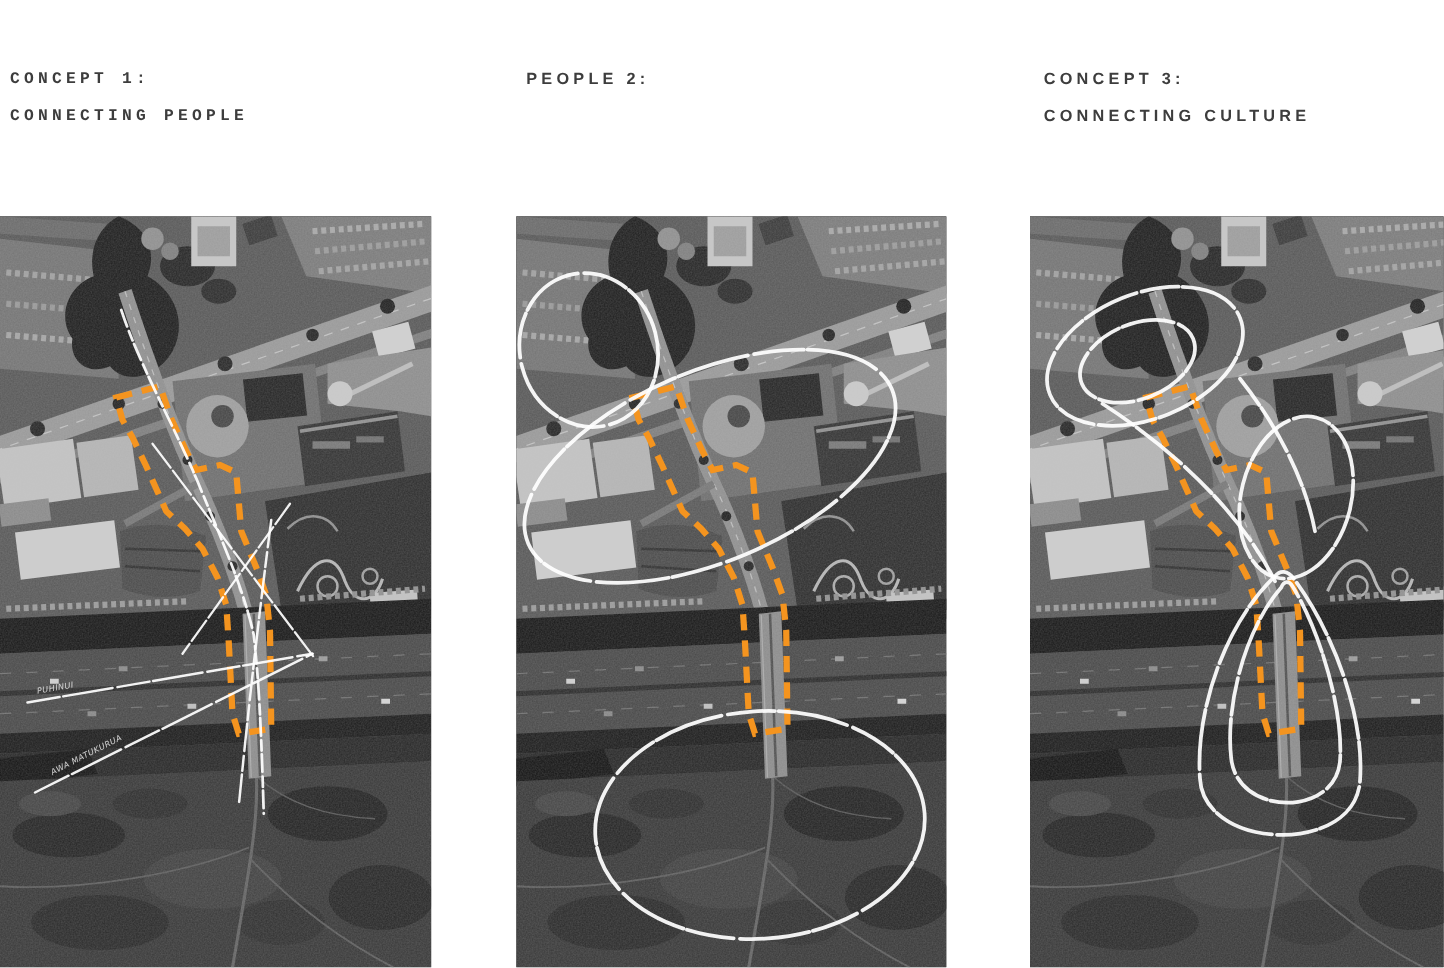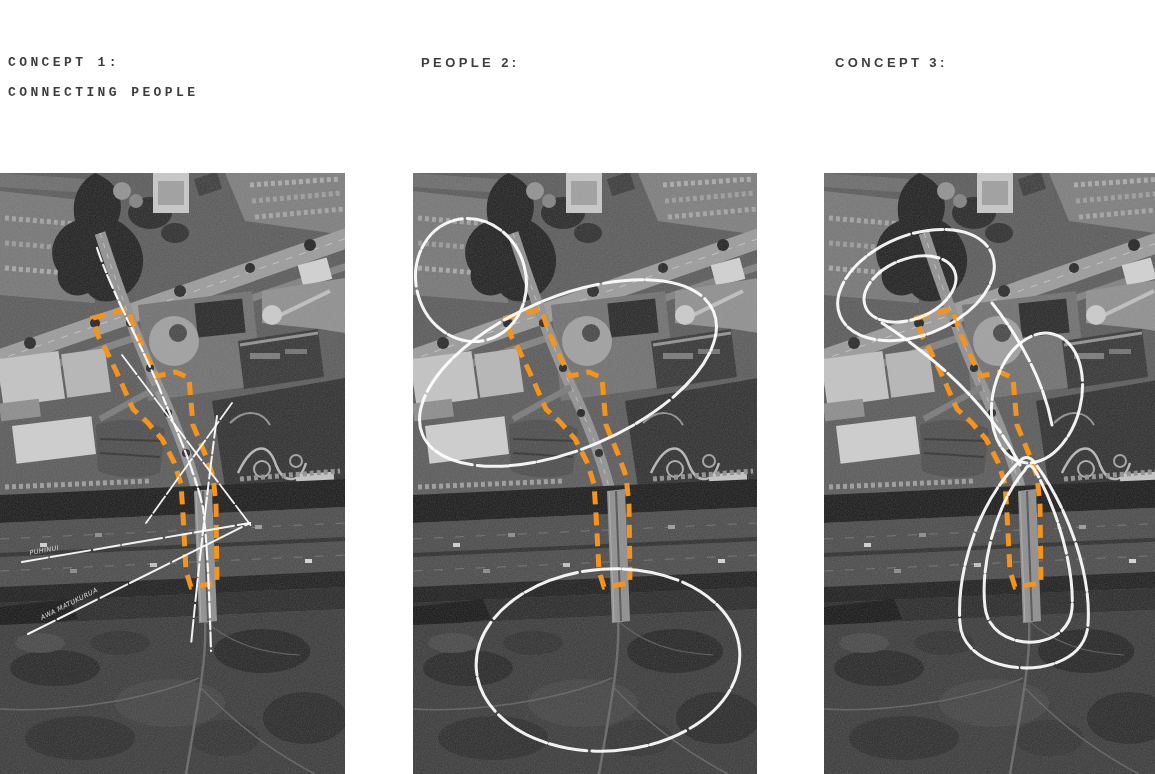--- a/index.html
+++ b/index.html
@@ -158,20 +158,21 @@
 
 <div class="title" id="t1">
   <div>CONCEPT 1:</div>
   <div>CONNECTING PEOPLE</div>
 </div>
 <div class="title" id="t2">
   <div>PEOPLE 2:</div>
 </div>
 <div class="title" id="t3">
   <div>CONCEPT 3:</div>
+  <div>CONNECTING CULTURE</div>
 </div>
 
 <div class="map" id="m1">
   <svg class="panel" width="345" height="601" viewBox="0 0 345 601">
     <use href="#basemap"></use>
     <use href="#corridor"></use>
     <g>
       <path class="sk" stroke-width="2.2" stroke-dasharray="14 4 8 3" d="M97,75 C112,120 138,165 158,212 C176,256 195,298 203,335 C207,370 209,410 211,478"></path>
       <path class="sk" stroke-width="2" stroke-dasharray="26 3 40 4" d="M22,389 L250,350"></path>
       <path class="sk" stroke-width="2" stroke-dasharray="30 3 44 4" d="M28,461 L250,350"></path>

